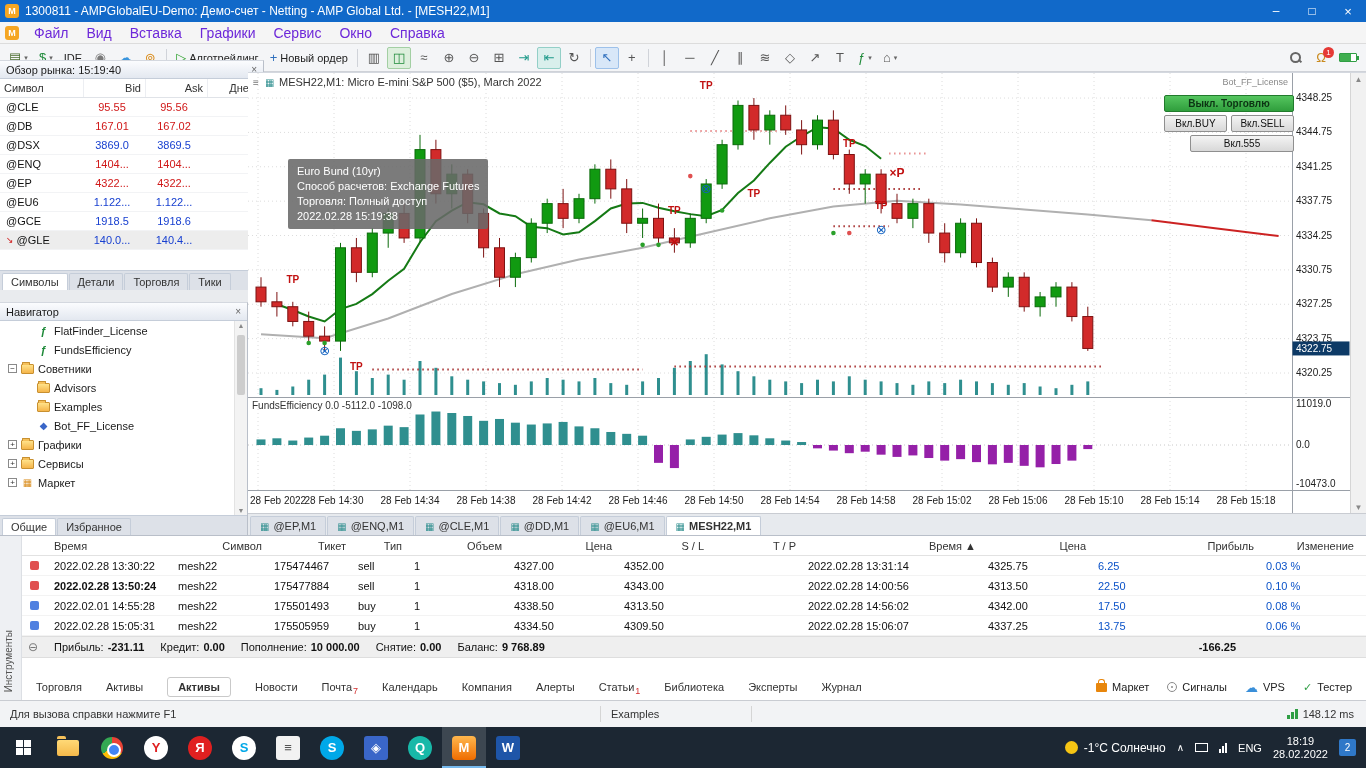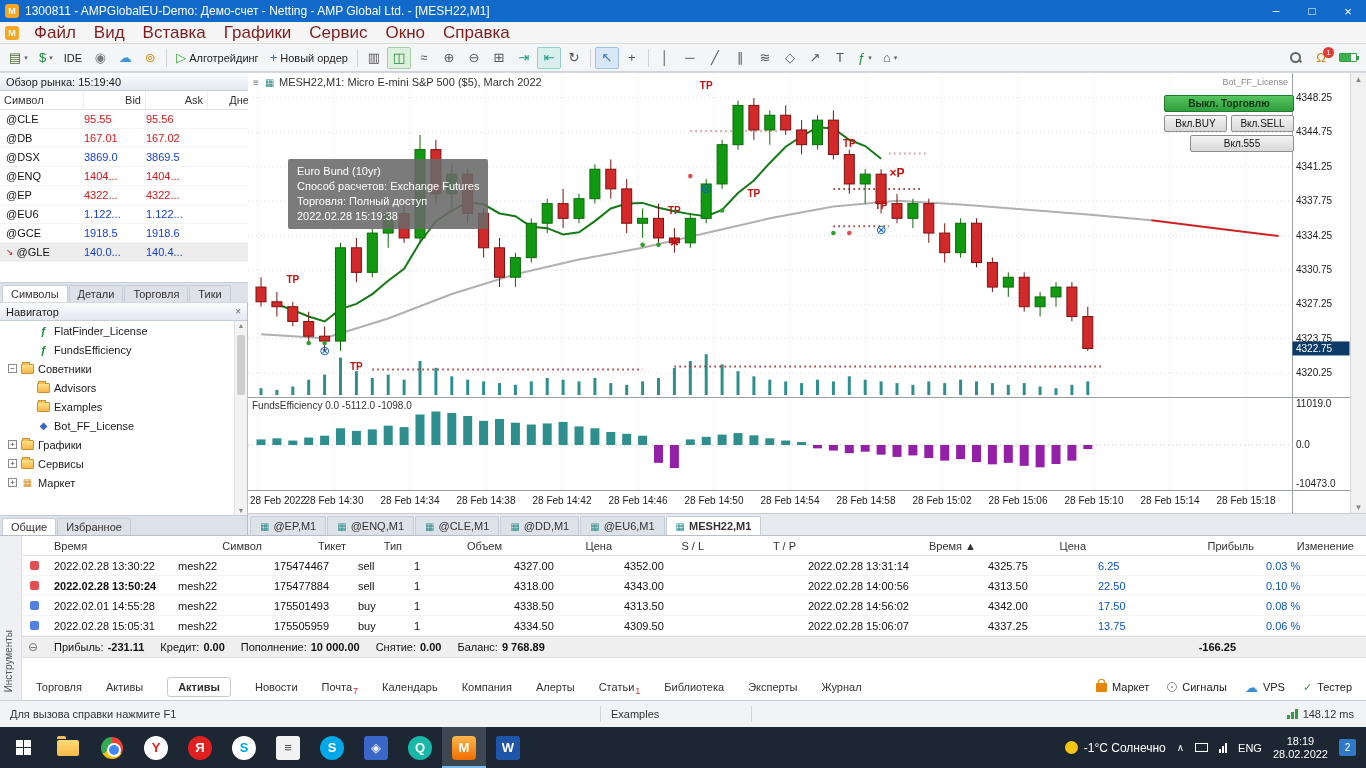--- a/index.html
+++ b/index.html
@@ -8,21 +8,21 @@
 
   
   #titlebar{height:22px;background:#1169c9;color:#fff;display:flex;align-items:center;padding-left:5px;font-size:12px}
   .mt-logo{width:14px;height:14px;border-radius:3px;background:#f5a623;color:#fff;font-size:9px;font-weight:bold;display:grid;place-items:center;margin-right:6px}
   #titlebar .win-controls{margin-left:auto;display:flex;height:100%}
   .wbtn{width:36px;height:100%;display:grid;place-items:center;font-size:12px}
   .wclose{font-size:13px}
 
   
   #menubar{height:22px;background:#f5f5f5;border-bottom:1px solid #dcdcdc;display:flex;align-items:center;padding-left:5px}
-  .menu-item{padding:3px 9px;font-size:17px;color:#7f1d1d}
+  .menu-item{padding:3px 9px;font-size:14px;color:#6d28d9}
 
   
   #toolbar{height:28px;background:#f4f5f7;border-bottom:1px solid #cfd2d8;display:flex;align-items:center;padding:0 4px;gap:1px}
   .tb-btn{position:relative;height:22px;min-width:24px;display:flex;align-items:center;justify-content:center;gap:3px;padding:0 4px;border:1px solid transparent;border-radius:2px;color:#444}
   .tb-btn .glyph{font-size:13px;line-height:1}
   .tb-btn .txt{font-size:11px;color:#222}
   .caret{font-size:7px;color:#666}
   .tb-sep{width:1px;height:18px;background:#d0d3d9;margin:0 3px}
   .tb-spacer{flex:1}
   .act-green{background:#ddefdd;border-color:#a3cfa3}
@@ -30,32 +30,32 @@
   .act-blue{background:#d8e7f8;border-color:#9dc1ea}
   .tb-badge{position:absolute;top:-1px;right:-2px;width:11px;height:11px;border-radius:50%;background:#e53935;color:#fff;font-size:8px;display:grid;place-items:center}
   .icon-magnifier{width:12px;height:12px;position:relative;display:inline-block}
   .icon-magnifier::before{content:"";position:absolute;top:0;left:0;width:7px;height:7px;border:2px solid #666;border-radius:50%}
   .icon-magnifier::after{content:"";position:absolute;left:8px;top:8px;width:4px;height:2px;background:#666;transform:rotate(45deg)}
   .icon-battery{width:18px;height:9px;border:1px solid #2f9e44;border-radius:1px;position:relative;display:inline-block;background:linear-gradient(90deg,#3fae4f 70%,#fff 70%)}
   .icon-battery::after{content:"";position:absolute;right:-3px;top:2px;width:2px;height:4px;background:#2f9e44}
 
   
   .panel{position:absolute;background:#fff;border-right:1px solid #b9bfc9;border-top:1px solid #d4d8df}
-  #market-watch{left:0;top:72px;width:264px;height:230px}
+  #market-watch{left:0;top:60px;width:264px;height:230px}
   #navigator{left:0;top:302px;width:248px;height:233px}
   .panel-head{height:18px;background:linear-gradient(#fbfcfe,#e3e8f0);border-bottom:1px solid #c5cdd9;display:flex;align-items:center;padding:0 6px;color:#1a1a1a}
   .phx{margin-left:auto;color:#666;font-size:10px}
   .mw-head,.mw-row{display:grid;grid-template-columns:84px 62px 62px 1fr;height:19px;align-items:center}
   .mw-head{border-bottom:1px solid #e0e3e8;color:#333}
   .mw-head span{padding:0 4px;border-right:1px solid #eceef2;height:100%;display:flex;align-items:center}
   .mw-head span.num{justify-content:flex-end}
   .mw-row{border-bottom:1px solid #f2f3f5}
   .mw-row .sym{padding-left:6px;display:flex;align-items:center;gap:3px}
   .mw-row.selected{background:#ededed}
-  .num{text-align:left;padding-right:6px}
+  .num{text-align:center;padding-right:6px}
   .c-red{color:#d01818}
   .c-blue{color:#1840d0}
   .arrow-down{color:#d01818;font-size:9px}
   .panel-tabs{position:absolute;left:0;right:0;bottom:0;height:20px;background:#dde1e8;border-top:1px solid #c5cdd9;display:flex;align-items:flex-end;padding-left:2px;gap:1px}
   .ptab{padding:2px 8px;background:#dde1e8;border:1px solid #c5cdd9;border-bottom:none;border-radius:2px 2px 0 0;color:#333}
   .ptab.active{background:#fff}
   .vscroll{position:absolute;right:0;top:18px;bottom:20px;width:13px;background:#f3f3f3;border-left:1px solid #e3e3e3;color:#888;font-size:7px;text-align:center}
   .vscroll .up{position:absolute;top:1px;left:0;right:0}
   .vscroll .dn{position:absolute;bottom:1px;left:0;right:0}
   .vthumb{position:absolute;left:2px;right:2px;top:12px;height:45px;background:#cdcdcd;border-radius:2px}

